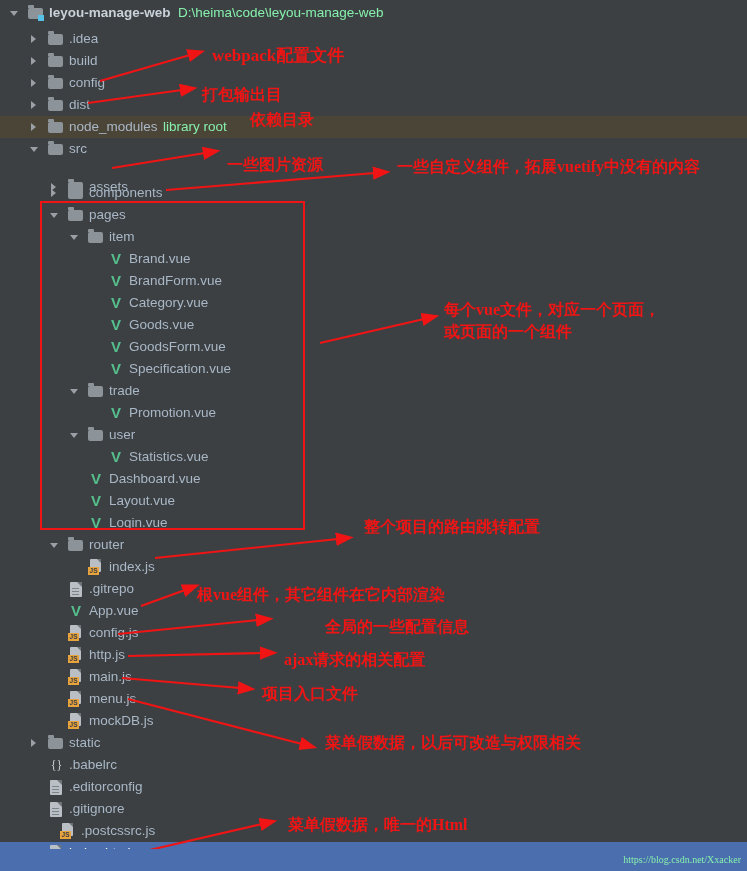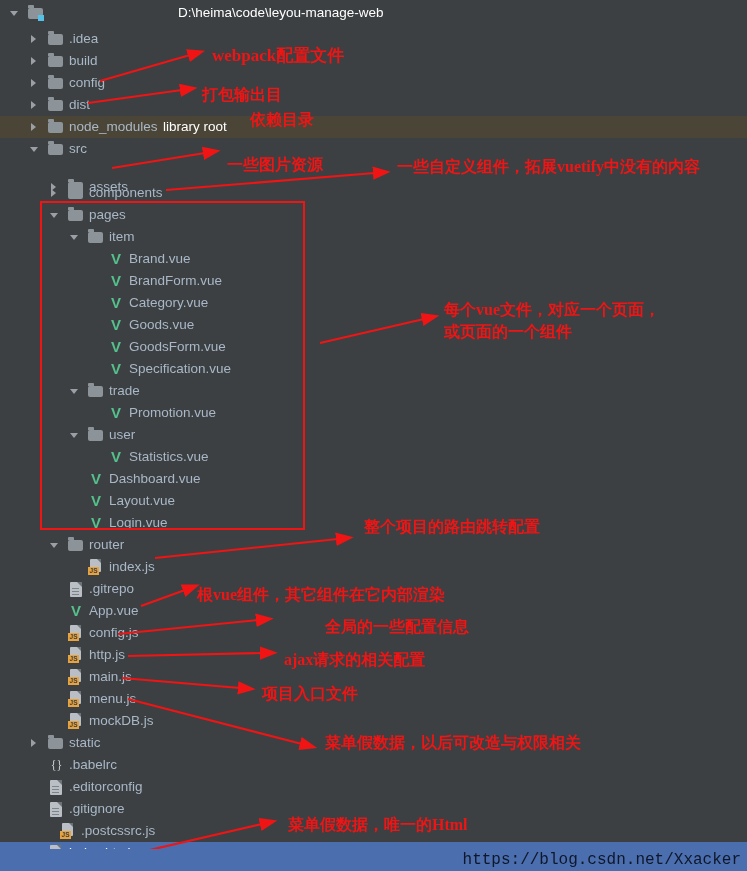--- a/index.html
+++ b/index.html
@@ -172,21 +172,21 @@
 
   .label {
     position: absolute;
     top: 0;
     color: #a9b7c6;
   }
   .label.root { font-weight: bold; color: #c9d1d9; }
   .sublabel {
     position: absolute;
     top: 0;
-    color: #ffffff;
+    color: #86efac;
     font-size: 13.5px;
   }
 
   
   .anno {
     position: absolute;
     color: #f01414;
     font-family: "Liberation Serif", "DejaVu Serif", serif;
     font-weight: bold;
     font-size: 15.5px;
@@ -212,36 +212,37 @@
     width: 747px;
     height: 22px;
     background: #4b6eaf;
   }
   #watermark {
     position: absolute;
     right: 6px;
     top: 0;
     height: 22px;
     line-height: 22px;
-    color: #0f172a;
-    font-size: 16px;
-    font-family: Liberation Mono, monospace;
+    color: #86efac;
+    font-size: 10px;
+    font-family: Liberation Serif, serif;
   }
 </style>
 </head>
 <body>
 
 <div id="screen">
 
   <div id="tree">
       <div class="row" style="position: absolute; left: 0px; right: 0px; top: 2px;">
         <span class="twisty open" style="left:10px"></span>
         <span style="position:absolute;left:28px;top:0;width:18px;height:22px;">
           <span class="icon ic-folder ic-module"></span>
         </span>
+        <span class="label root" style="left:49px">leyou-manage-web</span>
         <span class="sublabel" style="left: 178px;">D:\heima\code\leyou-manage-web</span>
       </div>
       <div class="row" style="position: absolute; left: 0px; right: 0px; top: 28px;">
         <span class="twisty" style="left:30px"></span>
         <span style="position:absolute;left:48px;top:0;width:18px;height:22px;">
           <span class="icon ic-folder"></span>
         </span>
         <span class="label" style="left:69px">.idea</span>
       </div>
       <div class="row" style="position: absolute; left: 0px; right: 0px; top: 50px;">

